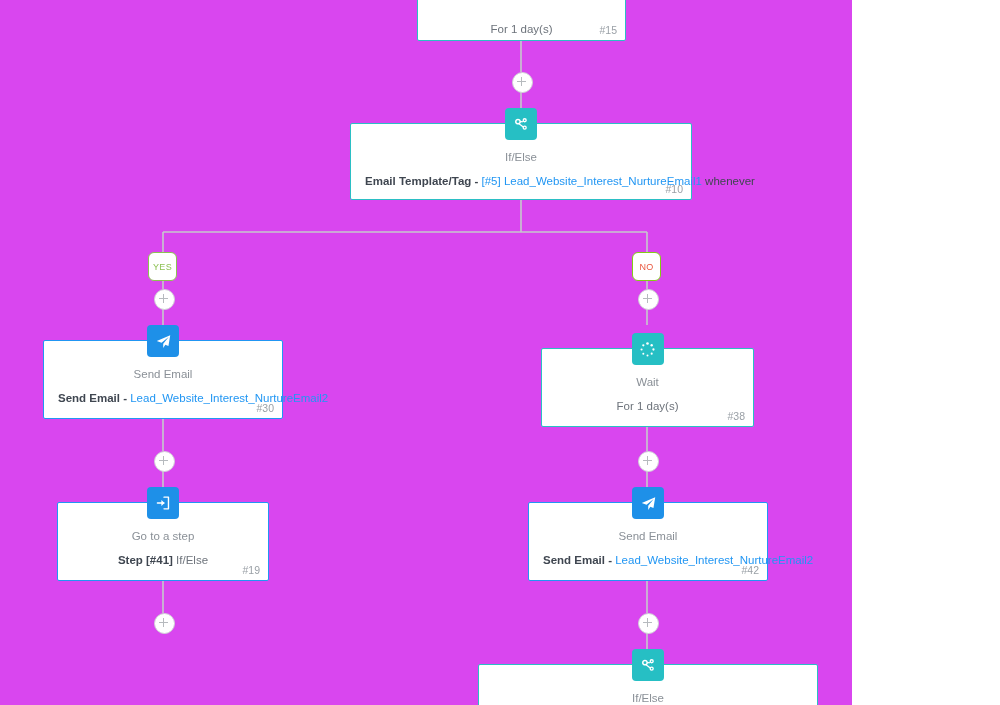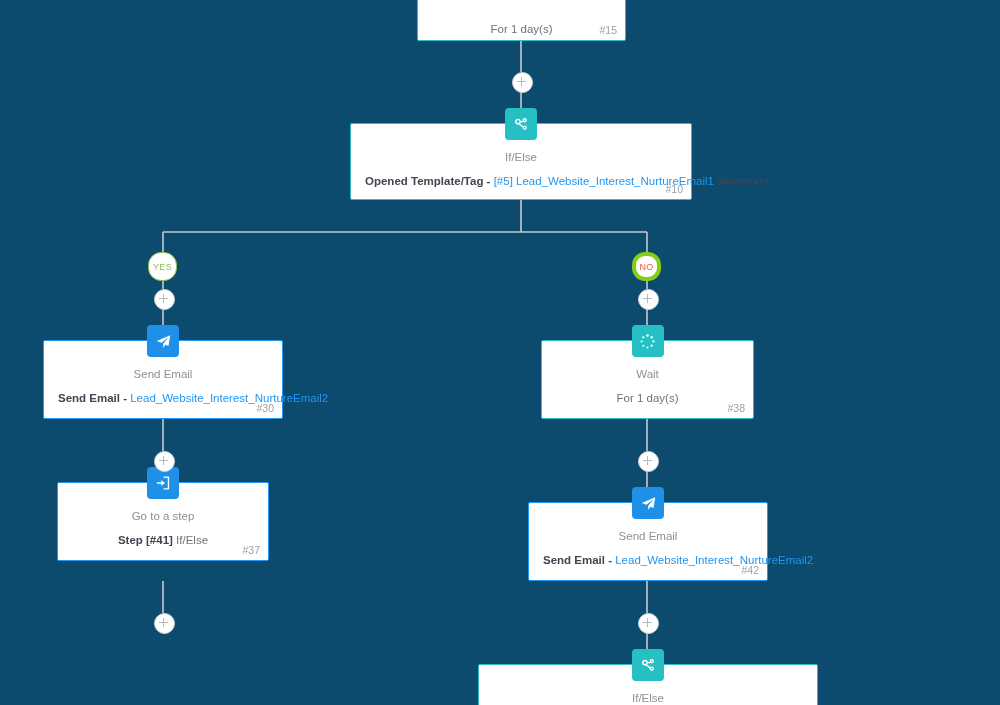--- a/index.html
+++ b/index.html
@@ -7,24 +7,24 @@
     margin: 0;
     padding: 0;
     background: #ffffff;
   }
   body {
     font-family: "Liberation Sans", sans-serif;
     -webkit-font-smoothing: antialiased;
   }
   #canvas {
     position: relative;
-    width: 1000px;
+    width: 852px;
     height: 705px;
     overflow: hidden;
-    background: #0c4a6e;
+    background: #d946ef;
   }
   #edges {
     position: absolute;
     left: 0;
     top: 0;
     width: 1000px;
     height: 705px;
   }
 
   
@@ -77,21 +77,21 @@
   .node-desc .lead {
     font-weight: bold;
     color: #3f4650;
   }
   .node-desc .link {
     color: #2196f3;
     font-weight: normal;
     text-align: right;
   }
   .node-desc .tail {
-    font-weight: bold;
+    font-weight: normal;
     color: #3f4650;
   }
   .node-desc .plain {
     font-weight: normal;
     color: #6d737b;
   }
   .node-id {
     position: absolute;
     right: 8px;
     bottom: 4px;
@@ -127,35 +127,35 @@
     left: 8px; top: 4px;
     width: 1px; height: 9px;
   }
 
   
   .branch-label {
     position: absolute;
     box-sizing: border-box;
     width: 29px;
     height: 29px;
-    border-radius: 13px;
+    border-radius: 6px;
     background: #ffffff;
     display: flex;
     align-items: center;
     justify-content: center;
     font-size: 9px;
     letter-spacing: 0.3px;
     z-index: 4;
   }
   .branch-yes {
     border: 1px solid #8cc152;
     color: #8cc152;
   }
   .branch-no {
-    border: 4px solid #84cc16;
+    border: 1px solid #84cc16;
     color: #e9573f;
   }
 </style>
 </head>
 <body>
 
 <div id="canvas">
 
   <svg id="edges" viewBox="0 0 1000 705" xmlns="http://www.w3.org/2000/svg">
     <g stroke="#c6c9cc" stroke-width="1.6" fill="none">
@@ -205,21 +205,21 @@
         <circle cx="7" cy="8" r="3.1" fill="none" stroke="#ffffff" stroke-width="2.1"></circle>
         <circle cx="16.5" cy="6" r="2.1" fill="none" stroke="#ffffff" stroke-width="1.9"></circle>
         <circle cx="16.5" cy="16.5" r="2.1" fill="none" stroke="#ffffff" stroke-width="1.9"></circle>
         <path d="M10 8 H14" stroke="#ffffff" stroke-width="1.8"></path>
         <path d="M8.5 11 L14.5 15.5" stroke="#ffffff" stroke-width="1.8"></path>
       </svg>
     </div>
     <div class="node-body">
       <div class="node-title">If/Else</div>
       <div class="node-desc">
-        <span class="lead">Opened Template/Tag - </span><span class="link">[#5] Lead_Website_Interest_NurtureEmail1</span><span class="tail"> whenever</span>
+        <span class="lead">Email Template/Tag - </span><span class="link">[#5] Lead_Website_Interest_NurtureEmail1</span><span class="tail"> whenever</span>
       </div>
     </div>
     <div class="node-id">#10</div>
   </div>
 
   <div class="branch-label branch-yes" style="left:148px; top:252px;">
     <span>YES</span>
   </div>
   <div class="branch-label branch-no" style="left:632px; top:252px;">
     <span>NO</span>
@@ -233,21 +233,21 @@
     </div>
     <div class="node-body">
       <div class="node-title">Send Email</div>
       <div class="node-desc">
         <span class="lead">Send Email - </span><span class="link">Lead_Website_Interest_NurtureEmail2</span>
       </div>
     </div>
     <div class="node-id">#30</div>
   </div>
 
-  <div class="node teal" style="left:541px; top:340px; width:213px; height:79px;">
+  <div class="node teal" style="left:541px; top:348px; width:213px; height:79px;">
     <div class="node-badge badge-teal">
       <svg width="17" height="17" viewBox="0 0 24 24">
         <g fill="#ffffff">
           <circle cx="12" cy="3.6" r="1.85"></circle>
           <circle cx="17.9" cy="6.1" r="1.7"></circle>
           <circle cx="20.4" cy="12" r="1.6"></circle>
           <circle cx="17.9" cy="17.9" r="1.5"></circle>
           <circle cx="12" cy="20.4" r="1.4"></circle>
           <circle cx="6.1" cy="17.9" r="1.4"></circle>
           <circle cx="3.6" cy="12" r="1.5"></circle>
@@ -257,35 +257,35 @@
     </div>
     <div class="node-body">
       <div class="node-title">Wait</div>
       <div class="node-desc">
         <span class="plain">For 1 day(s)</span>
       </div>
     </div>
     <div class="node-id">#38</div>
   </div>
 
-  <div class="node blue" style="left:57px; top:482px; width:212px; height:79px;">
+  <div class="node blue" style="left:57px; top:502px; width:212px; height:79px;">
     <div class="node-badge badge-blue">
       <svg width="16" height="16" viewBox="0 0 24 24">
         <path d="M13.5 3.2 H20.2 V20.8 H13.5" fill="none" stroke="#ffffff" stroke-width="2.1" stroke-linecap="round" stroke-linejoin="round"></path>
         <path d="M3.6 12 H13.4" stroke="#ffffff" stroke-width="2.1" stroke-linecap="round"></path>
         <path d="M9.6 7.6 L14.2 12 L9.6 16.4 Z" fill="#ffffff"></path>
       </svg>
     </div>
     <div class="node-body">
       <div class="node-title">Go to a step</div>
       <div class="node-desc">
         <span class="lead">Step [#41] </span><span class="plain">If/Else</span>
       </div>
     </div>
-    <div class="node-id">#37</div>
+    <div class="node-id">#19</div>
   </div>
 
   <div class="node blue" style="left:528px; top:502px; width:240px; height:79px;">
     <div class="node-badge badge-blue">
       <svg width="17" height="17" viewBox="0 0 24 24">
         <path d="M21.5 3 L2.5 11.2 L9.2 13.6 L19.3 5.6 L11.6 15 L11.6 21 L14.6 16.6 L19 18.2 Z" fill="#ffffff"></path>
       </svg>
     </div>
     <div class="node-body">
       <div class="node-title">Send Email</div>

